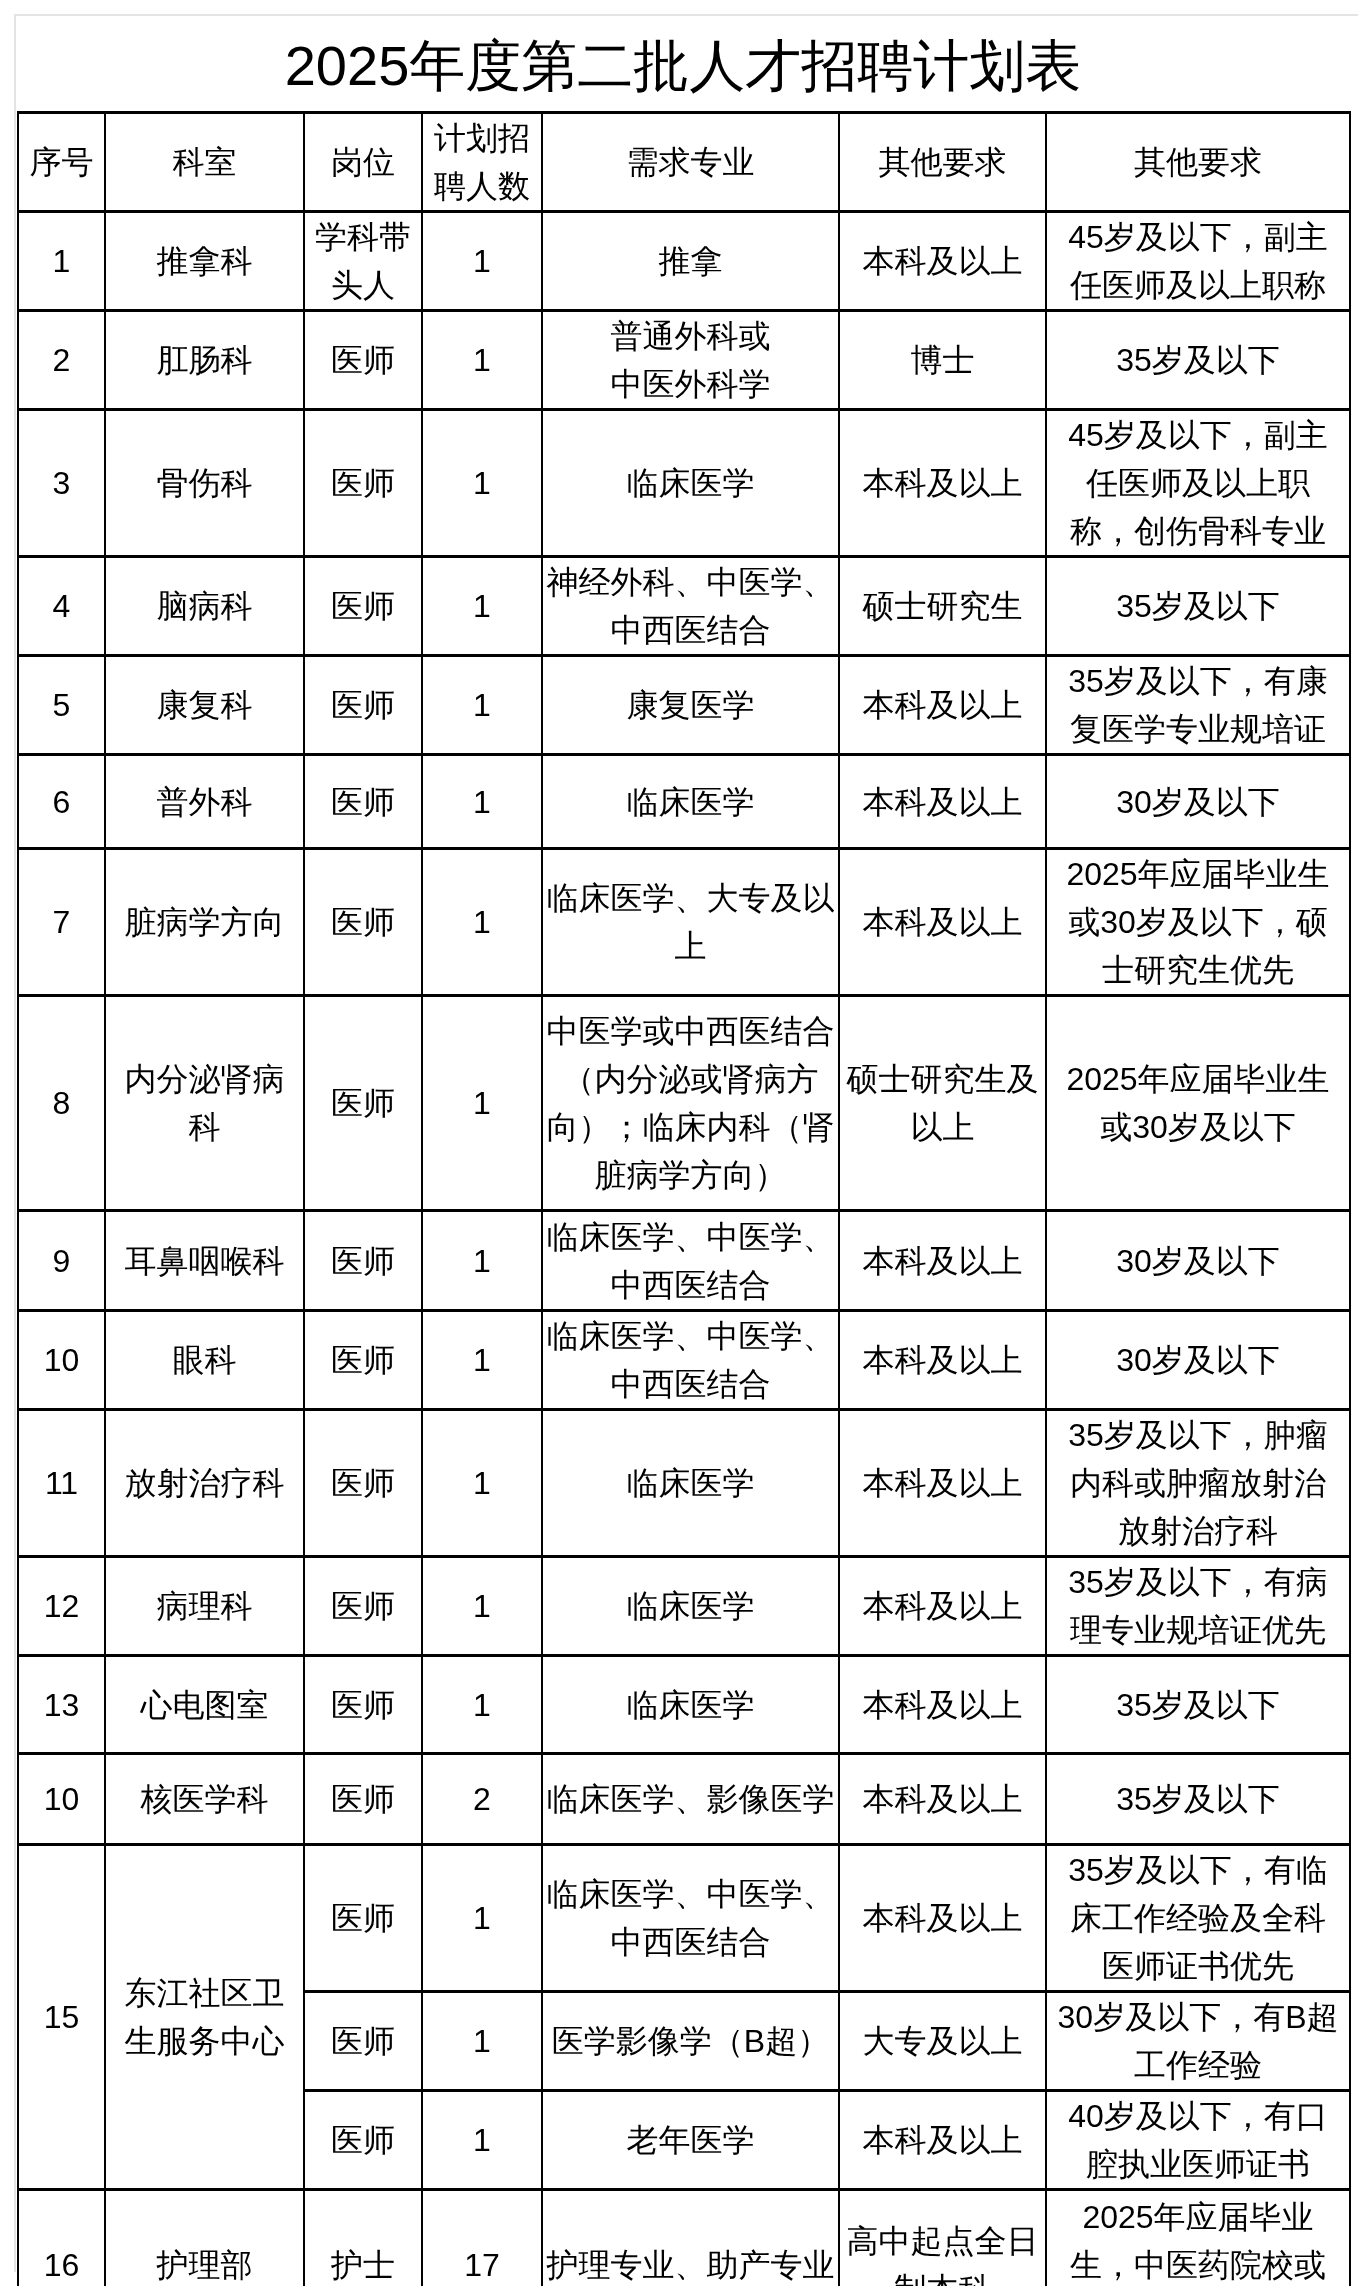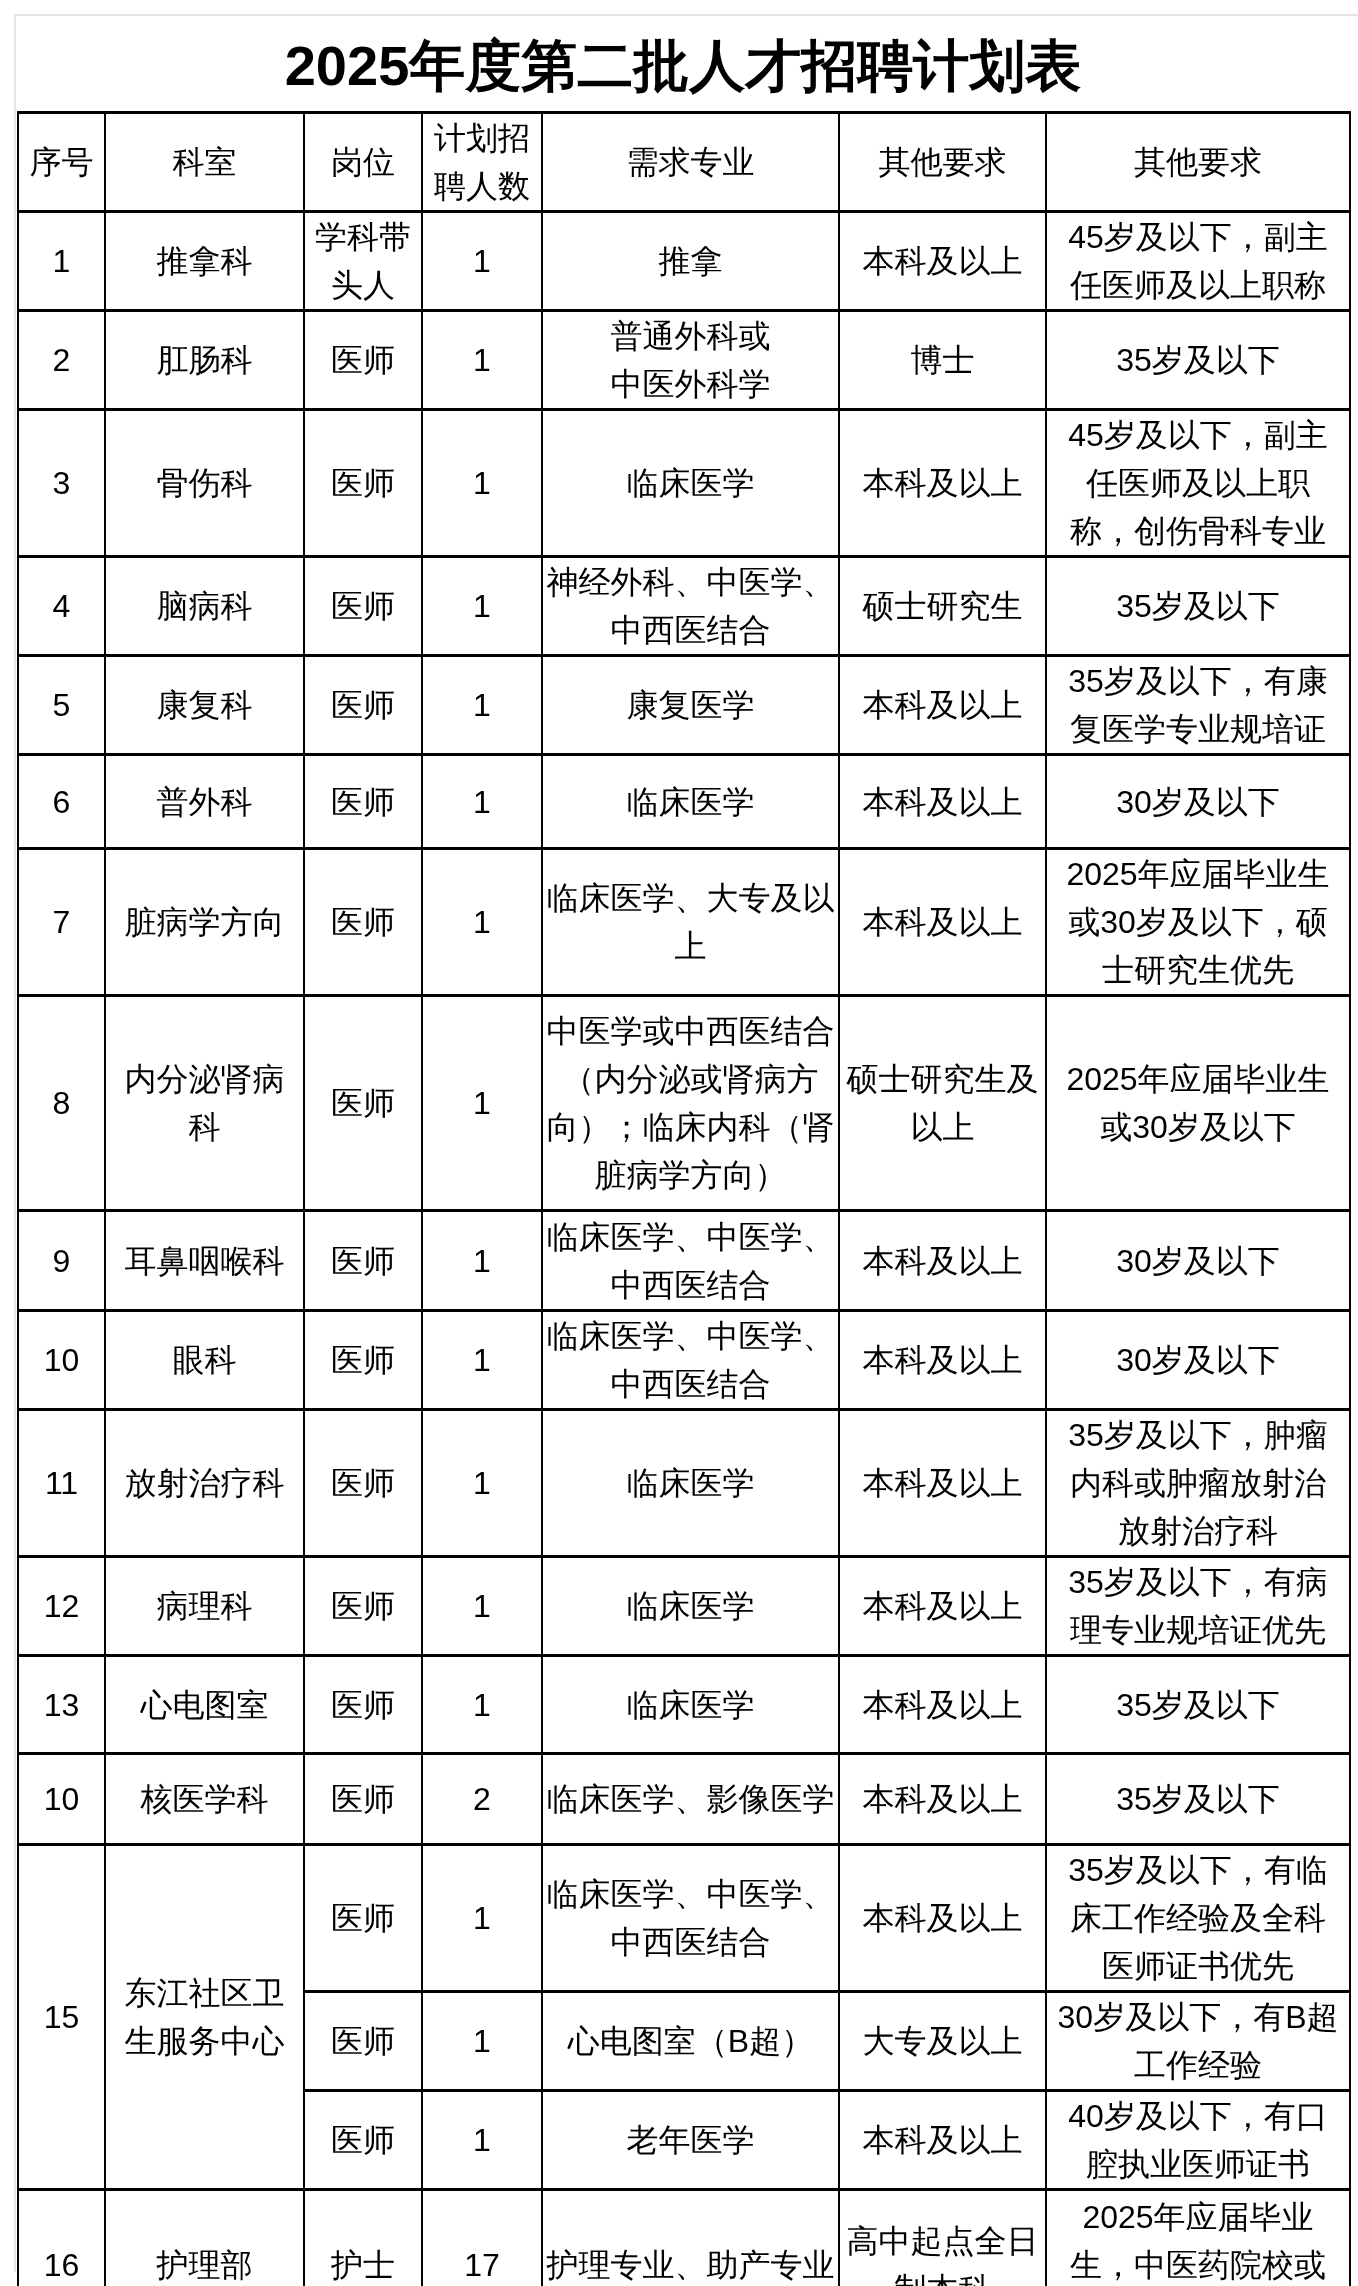--- a/index.html
+++ b/index.html
@@ -8,21 +8,21 @@
     width:1358px;height:2286px;
     background:#ffffff;
     font-family:"Liberation Sans",sans-serif;
     color:#000000;
   }
   .edge-line-v{position:absolute;left:14px;top:14px;width:2px;height:2258px;background:#e4e4e4;}
   .edge-line-h{position:absolute;left:14px;top:14px;width:1344px;height:2px;background:#e4e4e4;}
   .title{
     position:absolute;left:17px;top:32px;width:1332px;
     text-align:center;
-    font-size:56px;font-weight:bold;line-height:1.2;
+    font-size:56px;font-weight:normal;line-height:1.2;
     white-space:nowrap;
   }
   table.plan{
     position:absolute;left:17px;top:111px;
     width:1332px;
     border-collapse:collapse;
     table-layout:fixed;
   }
   table.plan th, table.plan td{
     border:2px solid #000;
@@ -238,21 +238,21 @@
 中西医结合</td>
       <td>本科及以上</td>
       <td>35岁及以下，有临
 床工作经验及全科
 医师证书优先</td>
     </tr>
 
     <tr style="height:96px">
       <td>医师</td>
       <td>1</td>
-      <td>心电图室（B超）</td>
+      <td>医学影像学（B超）</td>
       <td>大专及以上</td>
       <td>30岁及以下，有B超
 工作经验</td>
     </tr>
 
     <tr style="height:97px">
       <td>医师</td>
       <td>1</td>
       <td>老年医学</td>
       <td>本科及以上</td>

